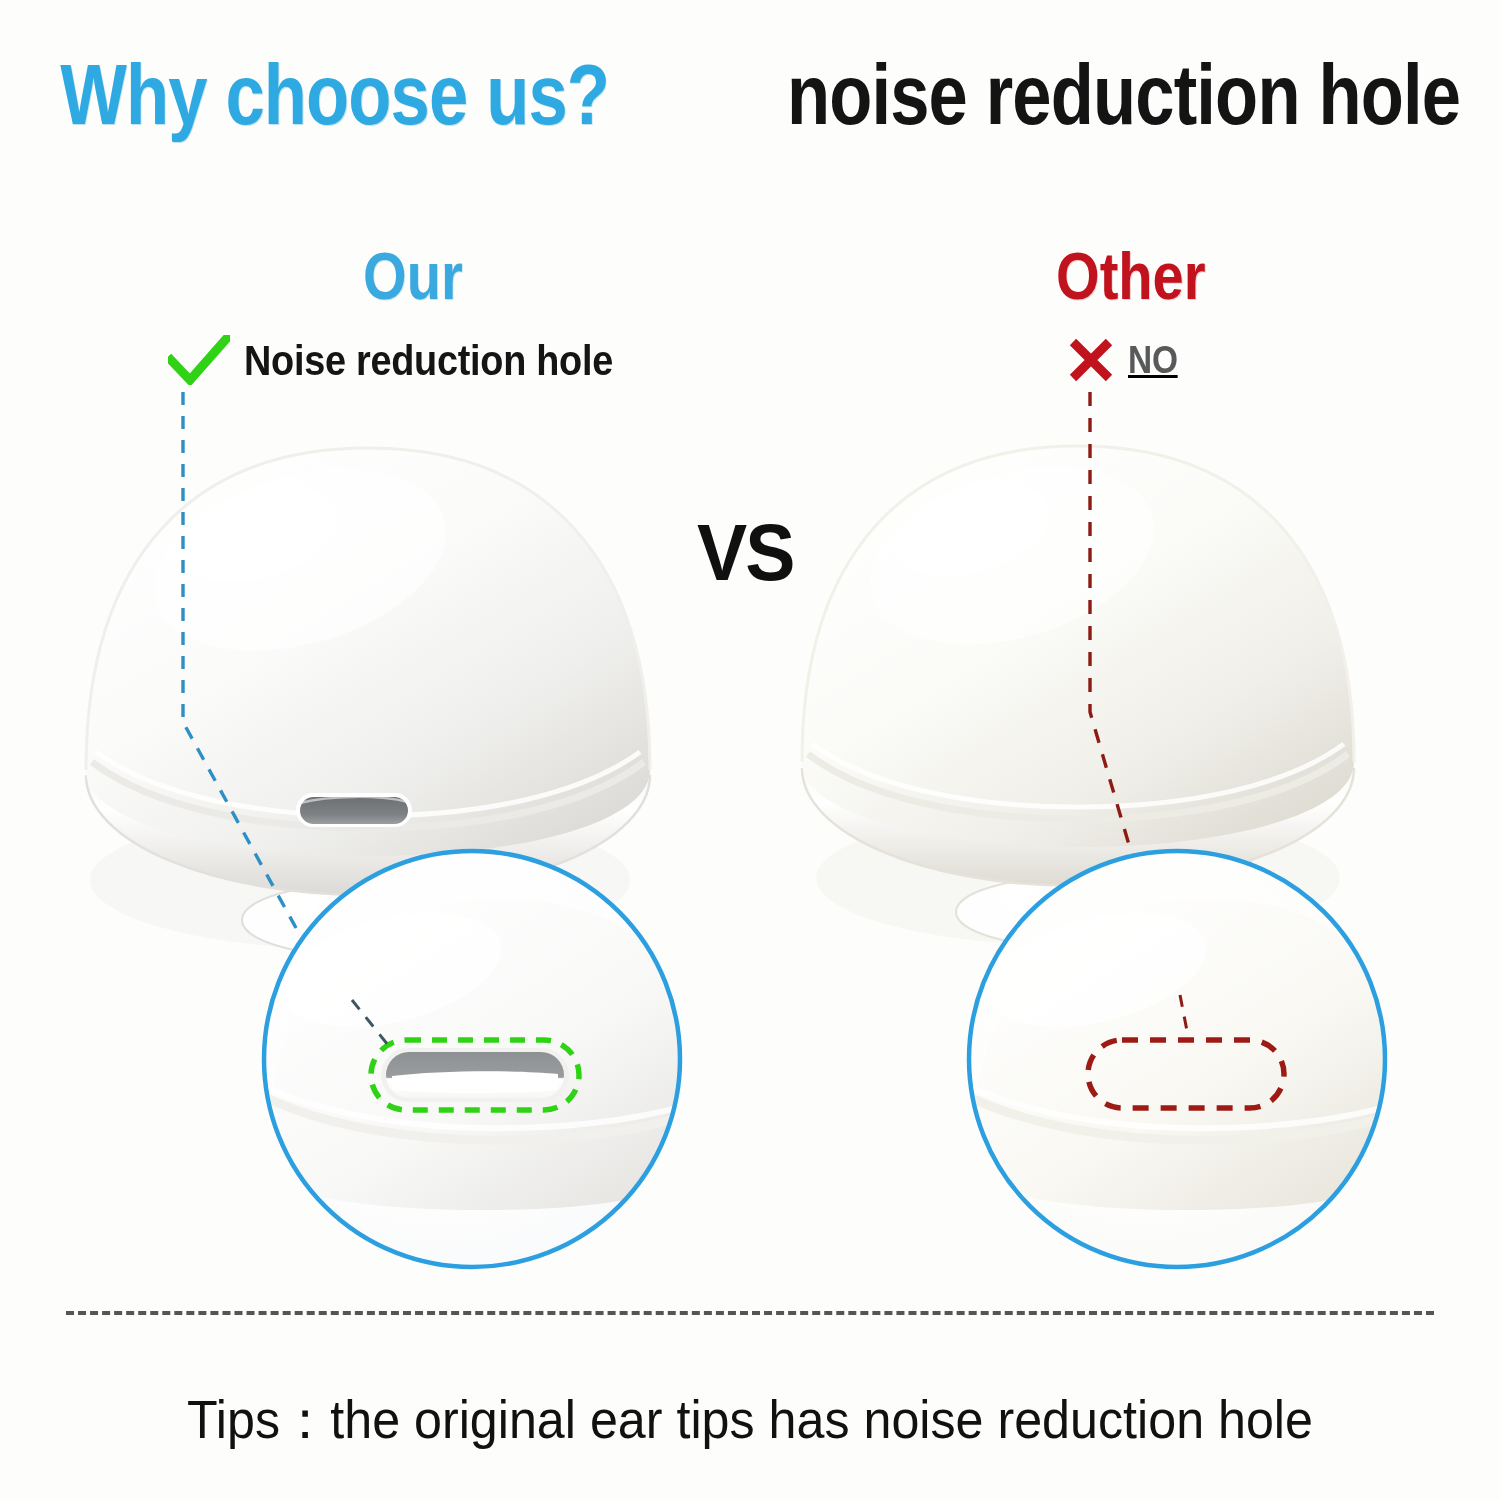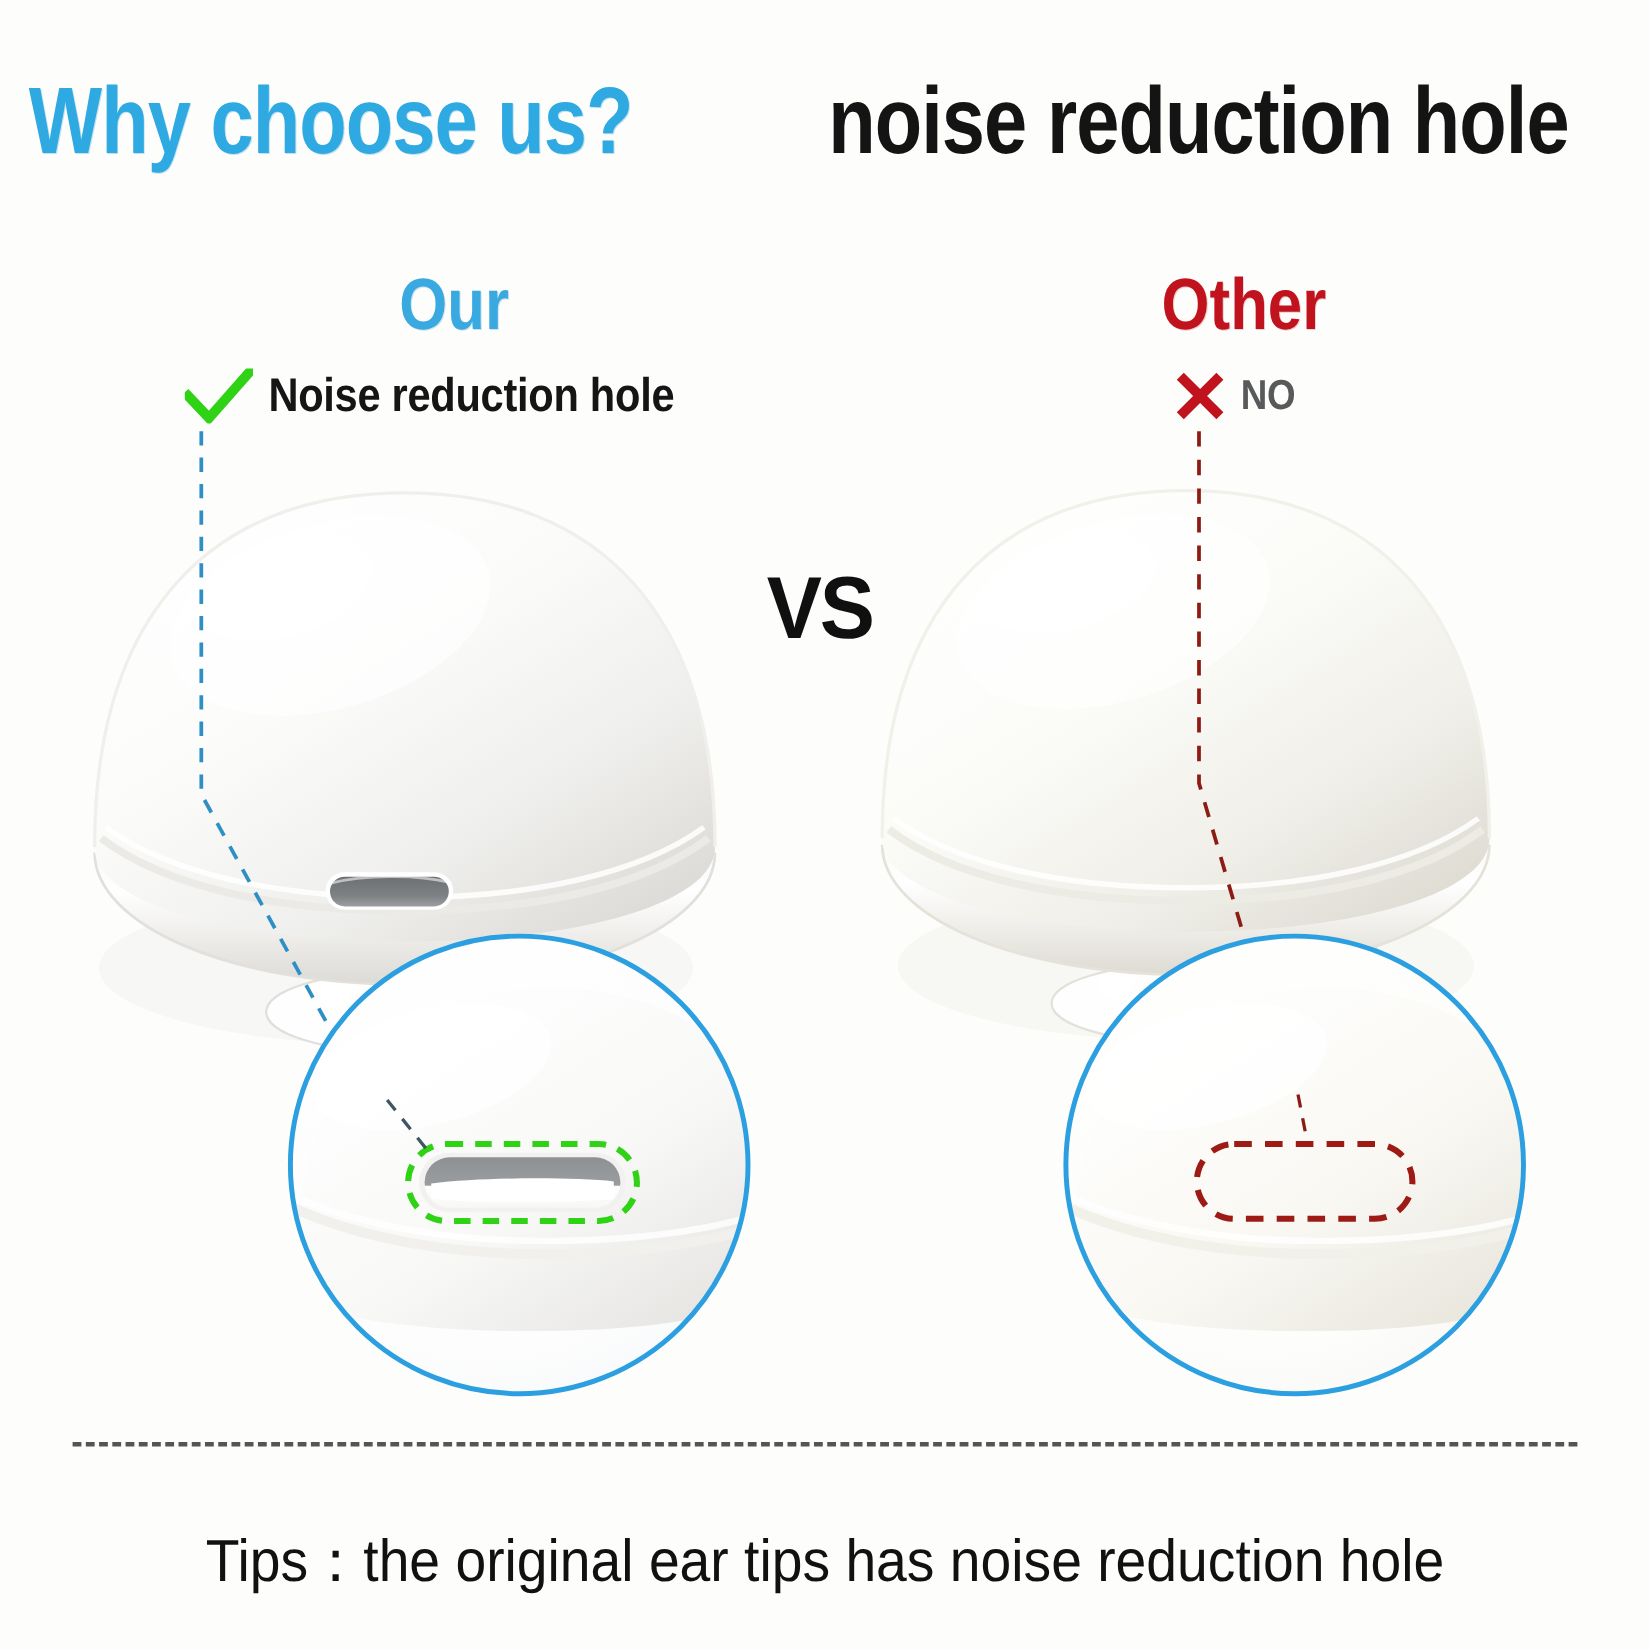--- a/index.html
+++ b/index.html
@@ -6,22 +6,22 @@
   body{
     width:1500px;height:1500px;
     background:#fdfdfb;
     font-family:"Liberation Sans", sans-serif;
     overflow:hidden;
   }
   .stage{position:relative;width:1500px;height:1500px;}
 
   
   .header{
-    position:absolute;left:0;top:60px;width:1500px;height:100px;
-    display:flex;align-items:center;justify-content:flex-end;gap:0px;
+    position:absolute;left:0;top:44px;width:1500px;height:100px;
+    display:flex;align-items:center;justify-content:flex-start;gap:0px;
   }
   .h-why{
     font-family:"Liberation Sans Narrow","Liberation Sans",sans-serif;
     font-weight:bold;font-size:86px;line-height:86px;
     color:#2ea9e2;
     letter-spacing:-1px;
     transform:scaleX(0.82);transform-origin:center;
     white-space:nowrap;
     text-shadow:1px 1px 0 rgba(120,190,225,.45);
   }
@@ -46,21 +46,21 @@
     font-weight:bold;font-size:66px;line-height:66px;
     transform:scaleX(0.85);transform-origin:left center;
     white-space:nowrap;
   }
   #our-heading{left:363px;top:243px;color:#3aa9e0;text-shadow:1px 1px 0 rgba(120,190,225,.4);}
   #other-heading{left:1056px;top:243px;color:#c1131d;text-shadow:1px 1px 0 rgba(210,120,120,.35);}
 
   
   .feat-row{position:absolute;display:flex;align-items:center;gap:14px;white-space:nowrap;}
   #our-feature{left:168px;top:335px;}
-  #other-feature{left:1068px;top:337px;}
+  #other-feature{left:1068px;top:337px;text-decoration:underline;}
 
   .check-icon{display:block;width:62px;height:50px;flex:0 0 auto;}
   .cross-icon{display:block;width:46px;height:46px;flex:0 0 auto;}
 
   .feat-text{
     font-family:"Liberation Sans Narrow","Liberation Sans",sans-serif;
     font-weight:bold;font-size:43px;line-height:46px;
     color:#151515;letter-spacing:-0.3px;
     transform:scaleX(0.88);transform-origin:left center;
   }

